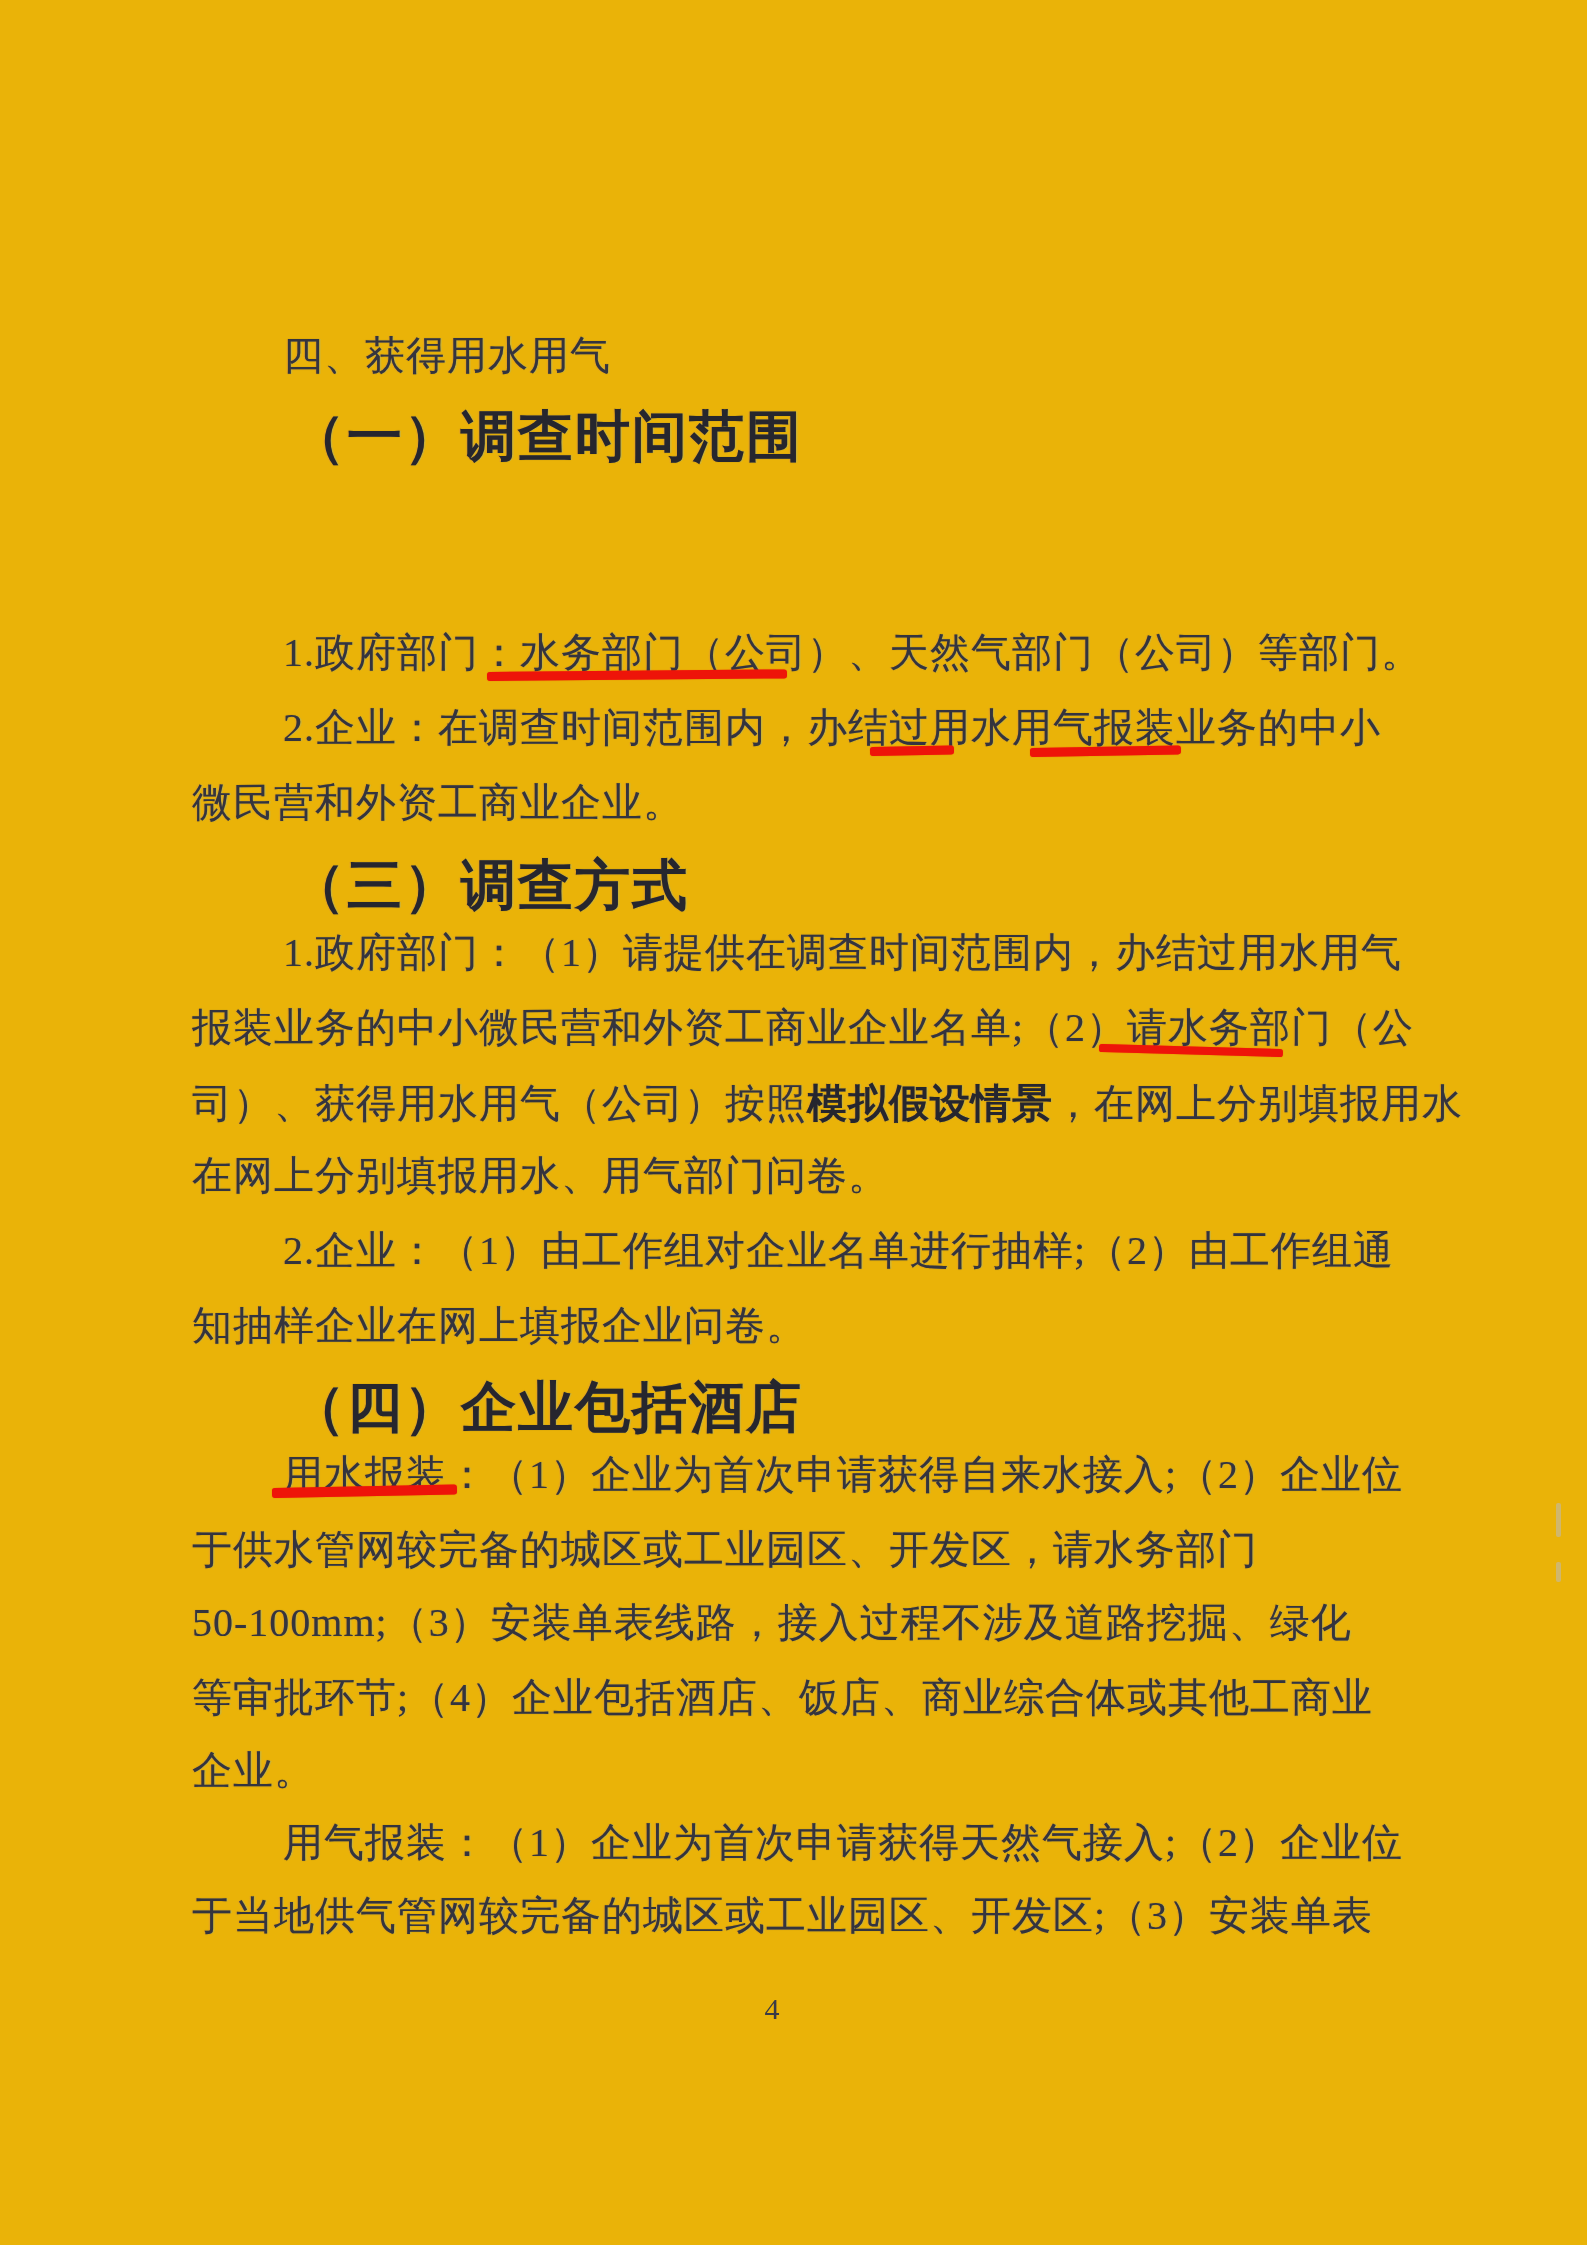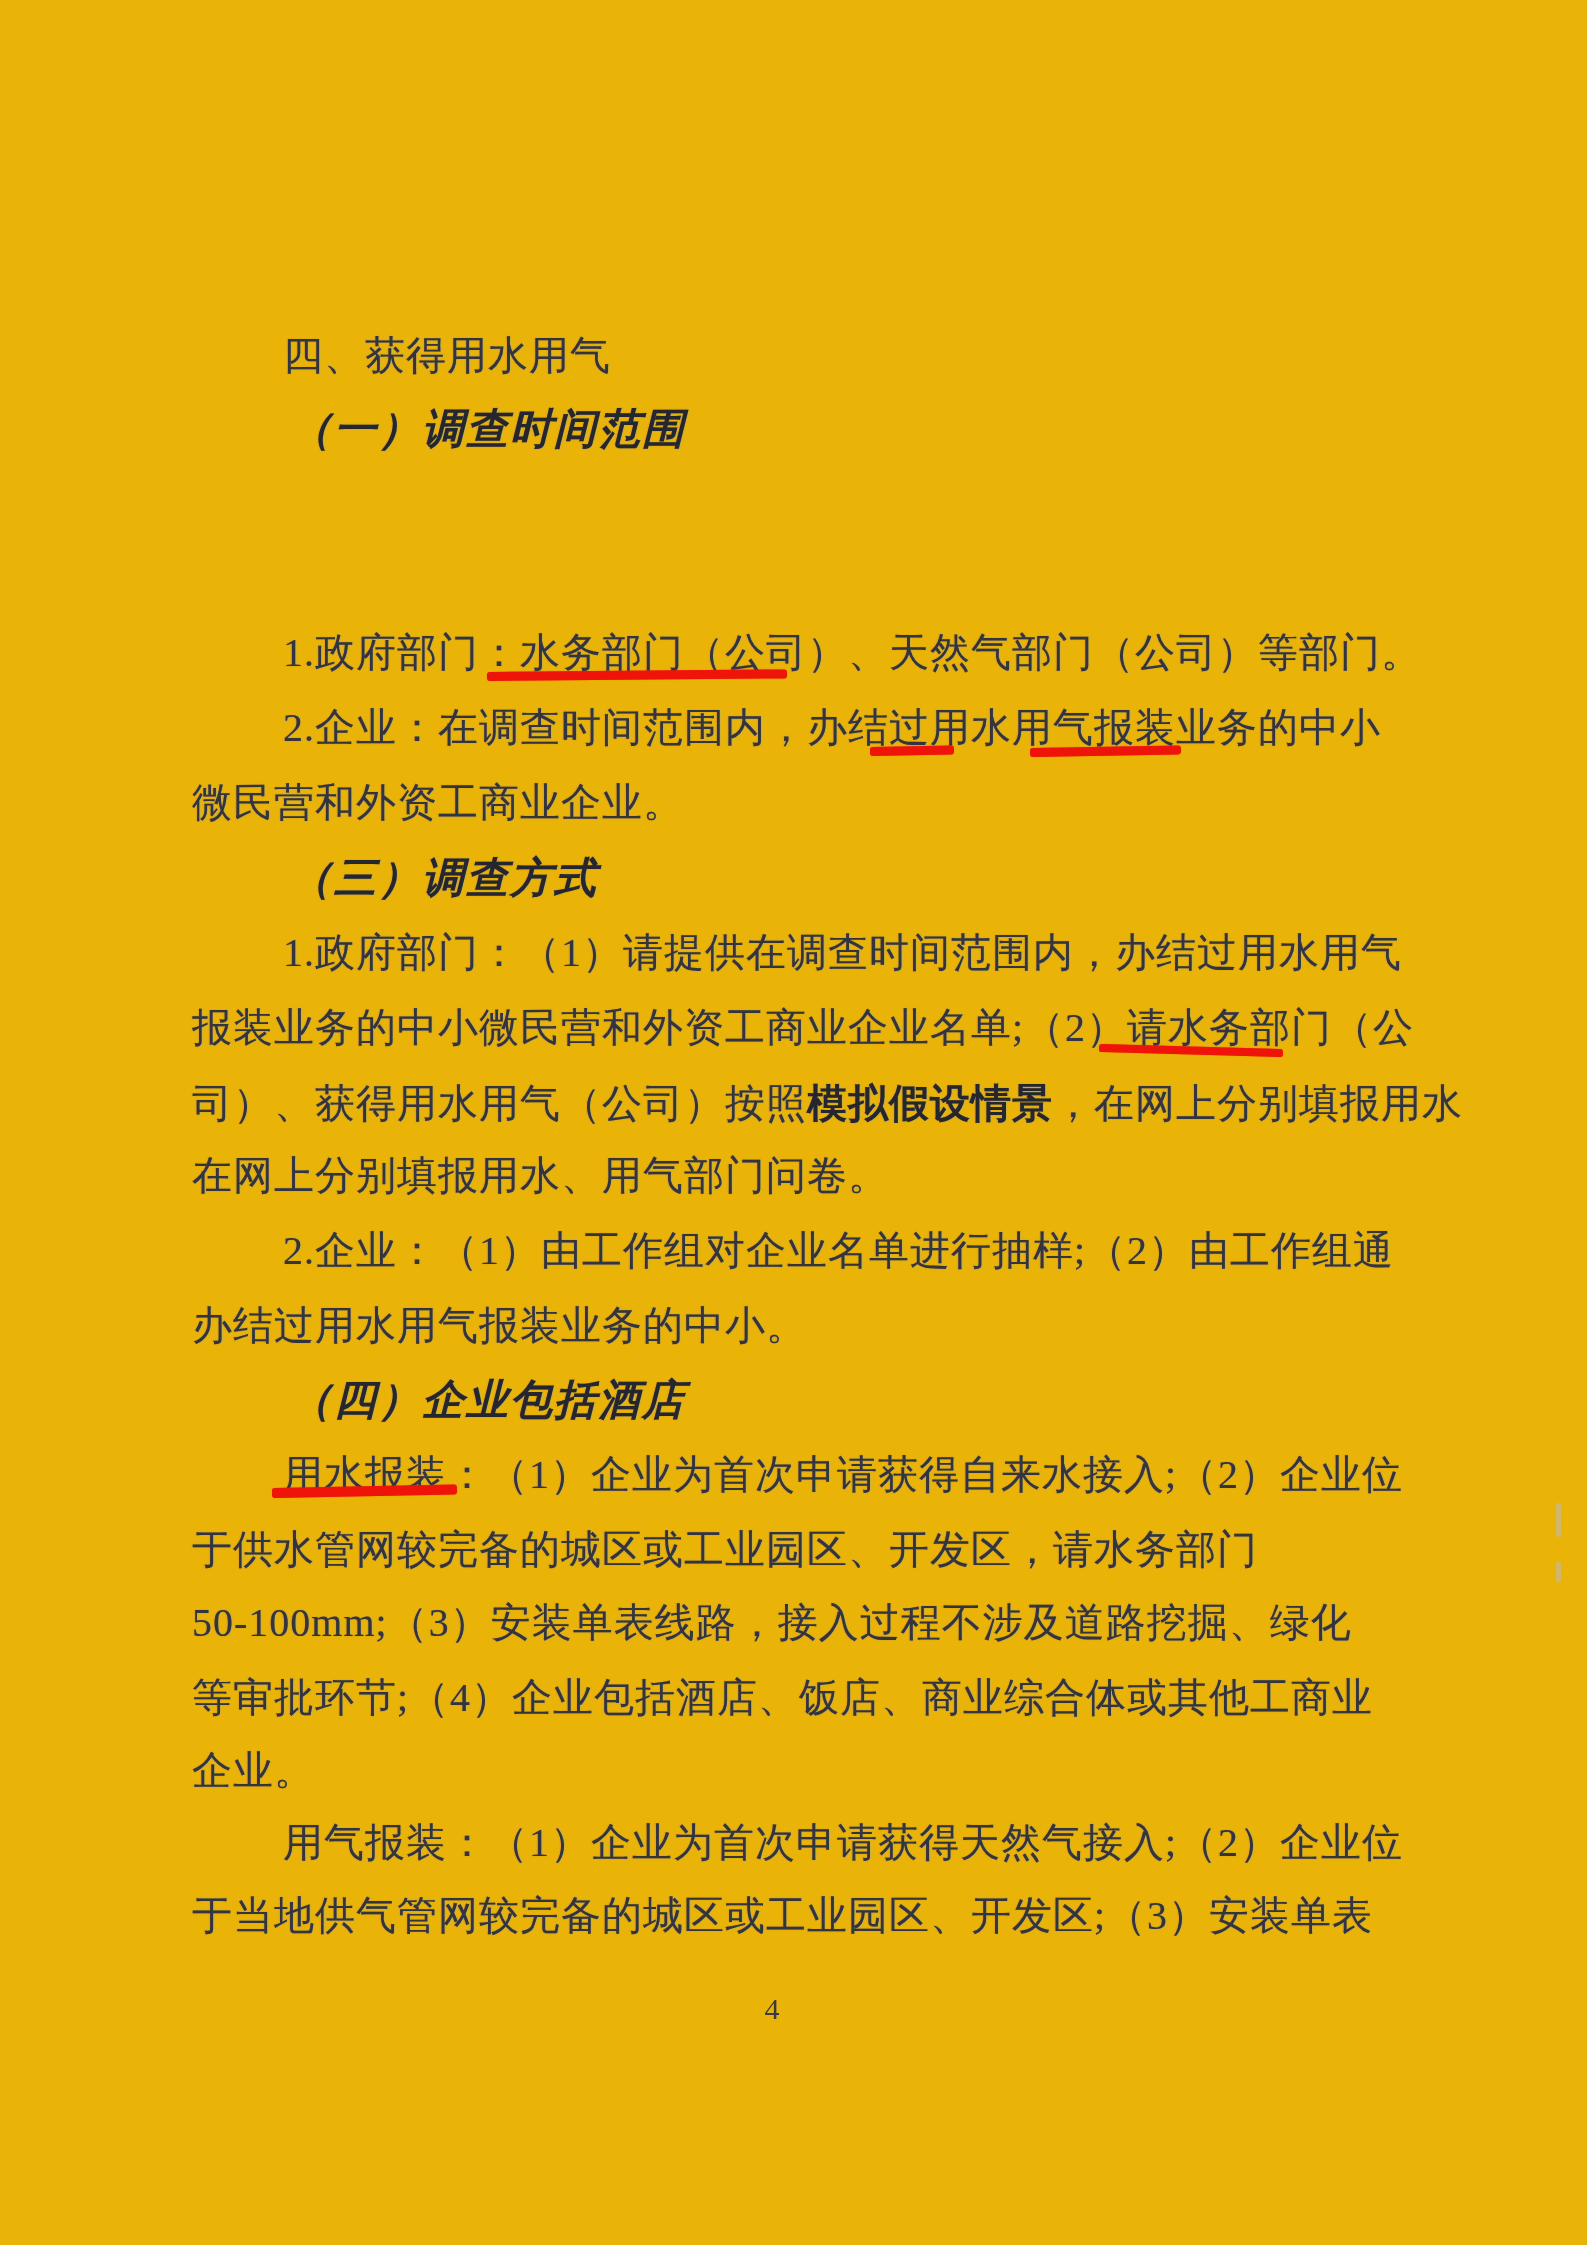--- a/index.html
+++ b/index.html
@@ -16,24 +16,23 @@
     white-space:pre;
     font-size:40px;
     line-height:1.15;
     letter-spacing:1px;
     color:#34343e;
     text-shadow:1.5px 0 0 rgba(130,195,200,.22), -1.5px 0 0 rgba(225,125,125,.17), 0 0 1px rgba(45,45,60,.45);
   }
   .heading{
     font-family:"Liberation Sans","DejaVu Sans",sans-serif;
     font-weight:700;
-    font-size:42px;
+    font-size:55px;
     color:#26262e;
     letter-spacing:2px;
-    font-style:italic;
   }
   .bold-inline{
     font-family:"Liberation Sans","DejaVu Sans",sans-serif;
     font-weight:700;
     color:#26262e;
   }
   .redline{
     position:absolute;
     background:#ee1409;
     border-radius:3px;
@@ -74,21 +73,21 @@
   <div class="line" style="top:705px;left:283px;">2.企业：在调查时间范围内，办结过用水用气报装业务的中小</div>
   <div class="line" style="top:780px;left:192px;">微民营和外资工商业企业。</div>
   <div class="line heading" style="top:854px;left:290px;">（三）调查方式</div>
   <div class="line" style="top:930px;left:283px;">1.政府部门：（1）请提供在调查时间范围内，办结过用水用气</div>
   <div class="line" style="top:1005px;left:192px;">报装业务的中小微民营和外资工商业企业名单;（2）请水务部门（公</div>
 
   <div class="line" style="top:1080px;left:192px;"><span>司）、获得用水用气（公司）按照</span><span class="bold-inline">模拟假设情景</span><span>，在网上分别填报用水</span></div>
 
   <div class="line" style="top:1153px;left:192px;">在网上分别填报用水、用气部门问卷。</div>
   <div class="line" style="top:1228px;left:283px;">2.企业：（1）由工作组对企业名单进行抽样;（2）由工作组通</div>
-  <div class="line" style="top:1303px;left:192px;">办结过用水用气报装业务的中小。</div>
+  <div class="line" style="top:1303px;left:192px;">知抽样企业在网上填报企业问卷。</div>
   <div class="line heading" style="top:1376px;left:290px;">（四）企业包括酒店</div>
   <div class="line" style="top:1452px;left:283px;">用水报装：（1）企业为首次申请获得自来水接入;（2）企业位</div>
   <div class="line" style="top:1527px;left:192px;">于供水管网较完备的城区或工业园区、开发区，请水务部门</div>
   <div class="line" style="top:1600px;left:192px;">50-100mm;（3）安装单表线路，接入过程不涉及道路挖掘、绿化</div>
   <div class="line" style="top:1675px;left:192px;">等审批环节;（4）企业包括酒店、饭店、商业综合体或其他工商业</div>
   <div class="line" style="top:1748px;left:192px;">企业。</div>
   <div class="line" style="top:1820px;left:283px;">用气报装：（1）企业为首次申请获得天然气接入;（2）企业位</div>
   <div class="line" style="top:1893px;left:192px;">于当地供气管网较完备的城区或工业园区、开发区;（3）安装单表</div>
 
   <div class="redline u1"></div>

